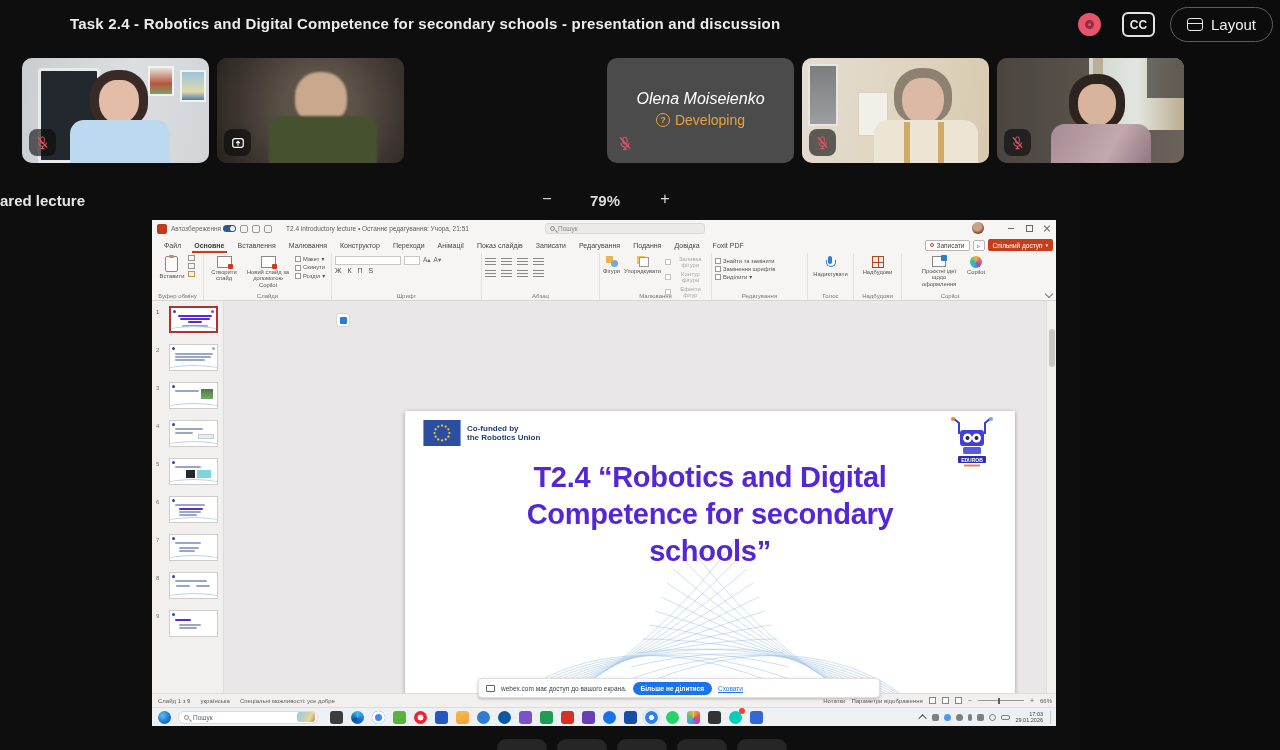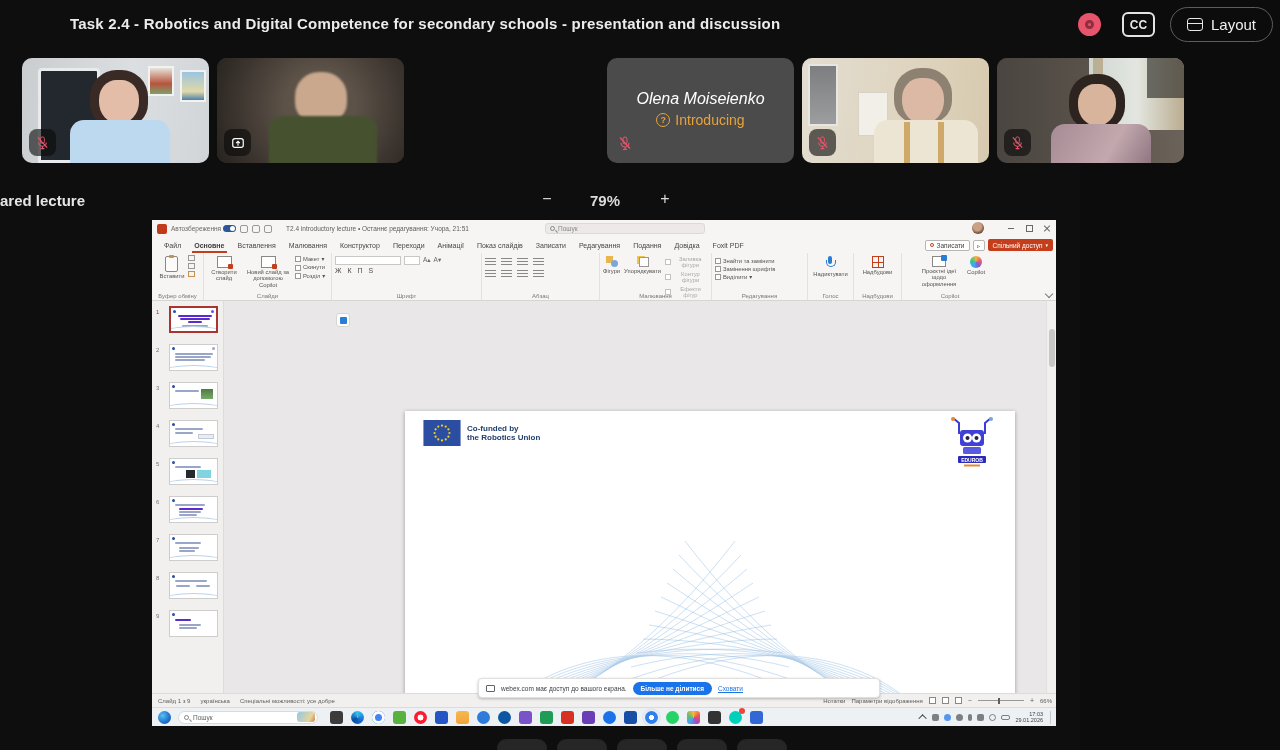--- a/index.html
+++ b/index.html
@@ -238,21 +238,21 @@
           <path d="M8 11V6.5M5.8 8.2L8 6l2.2 2.2" stroke="currentColor" fill="none" stroke-width="1.3"></path>
         </svg>
     </div>
   </div>
 
 
   <div class="abs tile" style="left:607px;background:#4b4b4b">
     <div class="novid-name">Olena Moiseienko</div>
     <div class="novid-status">
       <span class="qmark">?</span>
-      <span>Introducing</span>
+      <span>Developing</span>
     </div>
     <div class="mic-plain">
       <svg width="16" height="16" viewBox="0 0 16 16" style="color:#e8546b">
           <rect x="6" y="2" width="4" height="7" rx="2" stroke="currentColor" fill="none"></rect>
           <path d="M4 8a4 4 0 0 0 8 0M8 12.5v2M6 14.5h4" stroke="currentColor" fill="none" stroke-width="1.2"></path>
           <line x1="3" y1="2.5" x2="13" y2="13.5" stroke="currentColor" stroke-width="1.3"></line>
         </svg>
     </div>
   </div>
 
@@ -626,20 +626,25 @@
           <rect x="10" y="16" width="24" height="16" rx="3" fill="#4040d8"></rect>
           <circle cx="17.5" cy="24" r="4.5" fill="#fff"></circle>
             <circle cx="26.5" cy="24" r="4.5" fill="#fff"></circle>
           <circle cx="17.5" cy="24" r="2" fill="#23243a"></circle>
             <circle cx="26.5" cy="24" r="2" fill="#23243a"></circle>
           <rect x="13" y="33" width="18" height="7" rx="1.5" fill="#5a5ae0"></rect>
           <rect x="8" y="42" width="28" height="7" rx="1" fill="#2b2bb8"></rect>
           <text x="22" y="47.5" text-anchor="middle" font-size="5" fill="#ffffff" font-family="Liberation Sans, sans-serif" font-weight="bold">EDUROB</text>
           <rect x="14" y="50.5" width="16" height="2" fill="#e8892b"></rect>
         </svg>
+        <div class="slide-title">
+          <div>T2.4 “Robotics and Digital</div>
+          <div>Competence for secondary</div>
+          <div>schools”</div>
+        </div>
 
       </div>
     </div>
     <div class="vscroll">
         <div class="vthumb"></div>
       </div>
 
     <div class="notif">
       <span class="notif-ic"></span>
       <span class="notif-text">webex.com має доступ до вашого екрана.</span>

